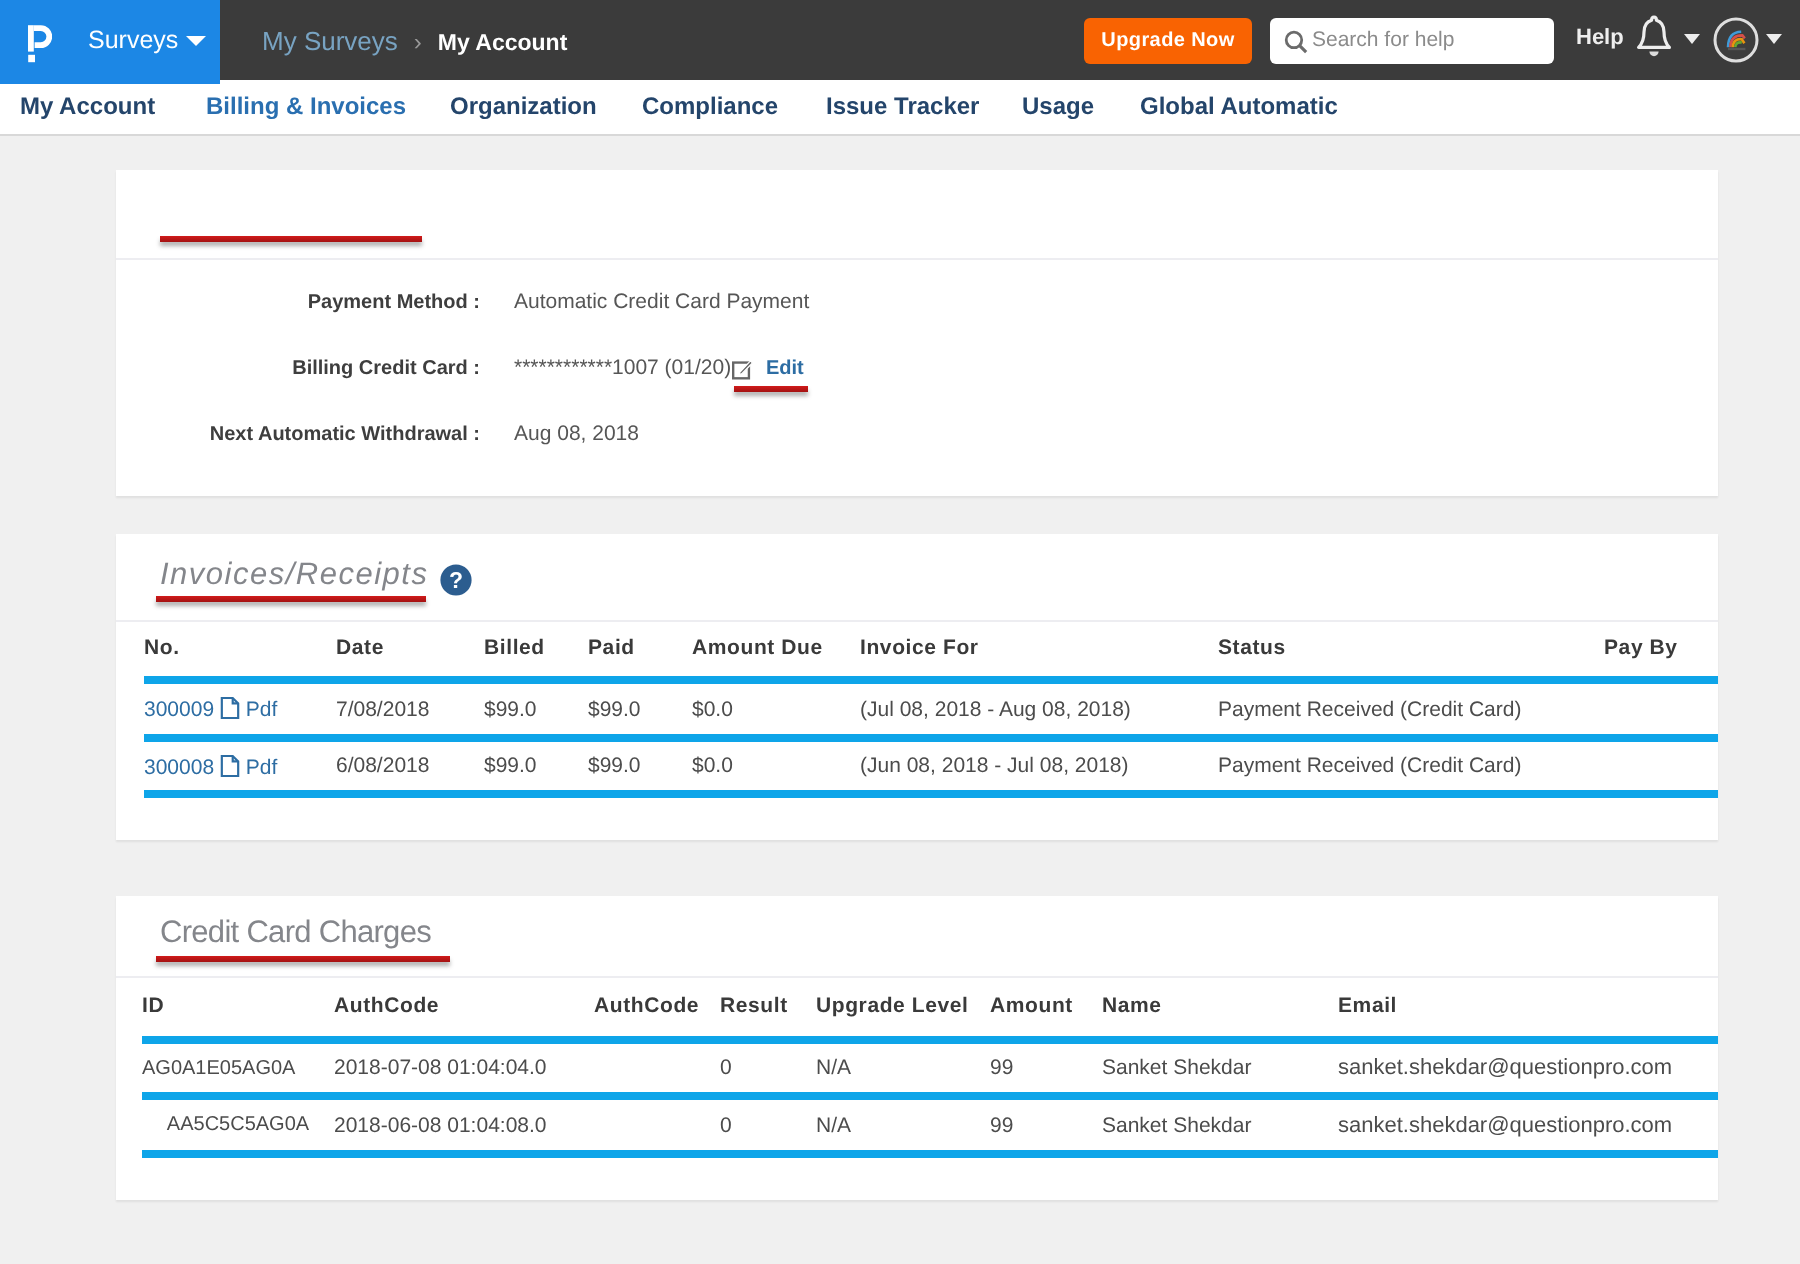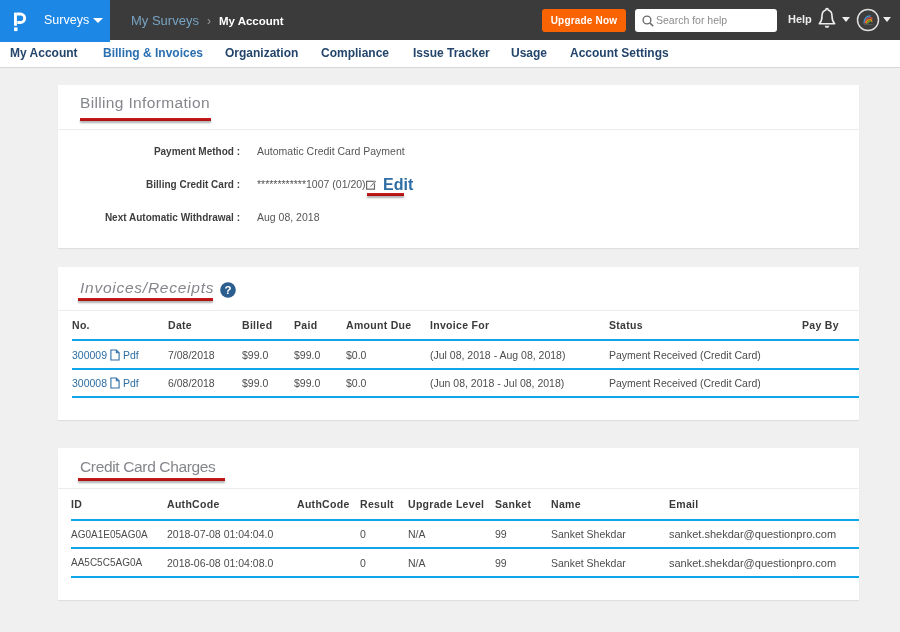--- a/index.html
+++ b/index.html
@@ -38,21 +38,21 @@
 
 .brow { position:absolute; left:0; width:692px; height:33px; line-height:33px; font-size:10.5px; }
 .brow .lab { position:absolute; left:0; width:182px; text-align:right; color:#3e3e3e; font-weight:bold; font-size:10px; }
 .brow .val { position:absolute; left:199px; color:#565656; }
 a.blue { color:#2d6da3; text-decoration:none; }
 
 
 table.t { border-collapse:collapse; table-layout:fixed; font-size:10.5px; }
 table.t th { text-align:left; font-weight:bold; color:#3a3a3a; font-size:10.5px; letter-spacing:0.3px; }
 table.t td { color:#4c4c4c; }
-table.t tr { border-bottom:2px solid #0ea5e9; }
+table.t tr { border-bottom:4px solid #0ea5e9; }
 </style>
 </head>
 <body>
 
 <div class="topbar">
   <div class="logo">
     <svg class="pmark" width="12" height="20" viewBox="0 0 12 20" style="left:13.5px; top:11.5px;">
       <path d="M2.9 2.05 L6.4 2.05 A4.25 4.25 0 0 1 6.4 10.55 L3.3 10.55" fill="none" stroke="#fff" stroke-width="2.9"></path>
       <rect x="0" y="0.6" width="2.9" height="13.2" fill="#fff"></rect>
       <rect x="0.1" y="15.4" width="3.4" height="3.7" fill="#fff"></rect>
@@ -86,39 +86,38 @@
   <div class="car2"></div>
 </div>
 
 <div class="subnav">
   <a style="left:10px" href="#">My Account</a>
   <a class="act" style="left:103px" href="#">Billing &amp; Invoices</a>
   <a style="left:225px" href="#">Organization</a>
   <a style="left:321px" href="#">Compliance</a>
   <a style="left:413px" href="#">Issue Tracker</a>
   <a style="left:511px" href="#">Usage</a>
-  <a style="left:570px" href="#">Account Settings</a>
+  <a style="left:570px" href="#">Global Automatic</a>
 </div>
 
 <div class="card" style="top:85px; height:163px;">
-  <div class="ct-text" style="top:9px; letter-spacing:0.35px;">Billing Information</div>
   <div class="redline" style="left:21.5px; top:33px; width:131px;"></div>
   <div class="tdiv" style="top:44px;"></div>
   <div class="brow" style="top:50px;">
       <span class="lab">Payment Method :</span>
       <span class="val">Automatic Credit Card Payment</span>
     </div>
   <div class="brow" style="top:83px;">
       <span class="lab">Billing Credit Card :</span>
       <span class="val">************1007 (01/20)</span>
     <svg style="position:absolute; left:308px; top:11px;" width="11" height="11" viewBox="0 0 13 13">
         <rect x="0.7" y="2.7" width="9.3" height="9.3" fill="none" stroke="#666" stroke-width="1.4"></rect>
         <path d="M4.6 8.5 L10.9 1.7 L12.1 2.9 L5.8 9.3 L4.1 9.9 Z" fill="#666" stroke="#fff" stroke-width="0.8"></path>
       </svg>
-    <a class="blue" style="position:absolute; left:325px; top:0; font-weight:bold; font-size:16px;" href="#">Edit</a>
+    <a class="blue" style="position:absolute; left:325px; top:0; font-weight:bold; font-size:10px;" href="#">Edit</a>
     <div class="redline" style="left:309px; top:25px; width:37px;"></div>
   </div>
   <div class="brow" style="top:116px;">
       <span class="lab">Next Automatic Withdrawal :</span>
       <span class="val">Aug 08, 2018</span>
     </div>
 </div>
 
 <div class="card" style="top:267px; height:153px;">
   <div class="ct-text" style="top:12px; letter-spacing:0.75px;font-style:italic;">Invoices/Receipts</div>
@@ -195,36 +194,36 @@
         <col style="width:118px">
         <col style="width:190px">
       </colgroup>
     <tbody>
         <tr style="height:32px;">
           <th>ID</th>
           <th>AuthCode</th>
           <th>AuthCode</th>
           <th>Result</th>
           <th>Upgrade Level</th>
-          <th>Sanket</th>
+          <th>Amount</th>
           <th>Name</th>
           <th>Email</th>
         </tr>
     <tr style="height:28px;">
           <td style="font-size:10px;">AG0A1E05AG0A</td>
           <td>2018-07-08 01:04:04.0</td>
           <td></td>
           <td>0</td>
           <td>N/A</td>
           <td>99</td>
           <td>Sanket Shekdar</td>
           <td style="font-size:11px;">sanket.shekdar@questionpro.com</td>
         </tr>
     <tr style="height:29px;">
-          <td style="font-size:10px;">AA5C5C5AG0A</td>
+          <td style="font-size:10px;text-align:center;">AA5C5C5AG0A</td>
           <td>2018-06-08 01:04:08.0</td>
           <td></td>
           <td>0</td>
           <td>N/A</td>
           <td>99</td>
           <td>Sanket Shekdar</td>
           <td style="font-size:11px;">sanket.shekdar@questionpro.com</td>
         </tr>
   </tbody>
     </table>

